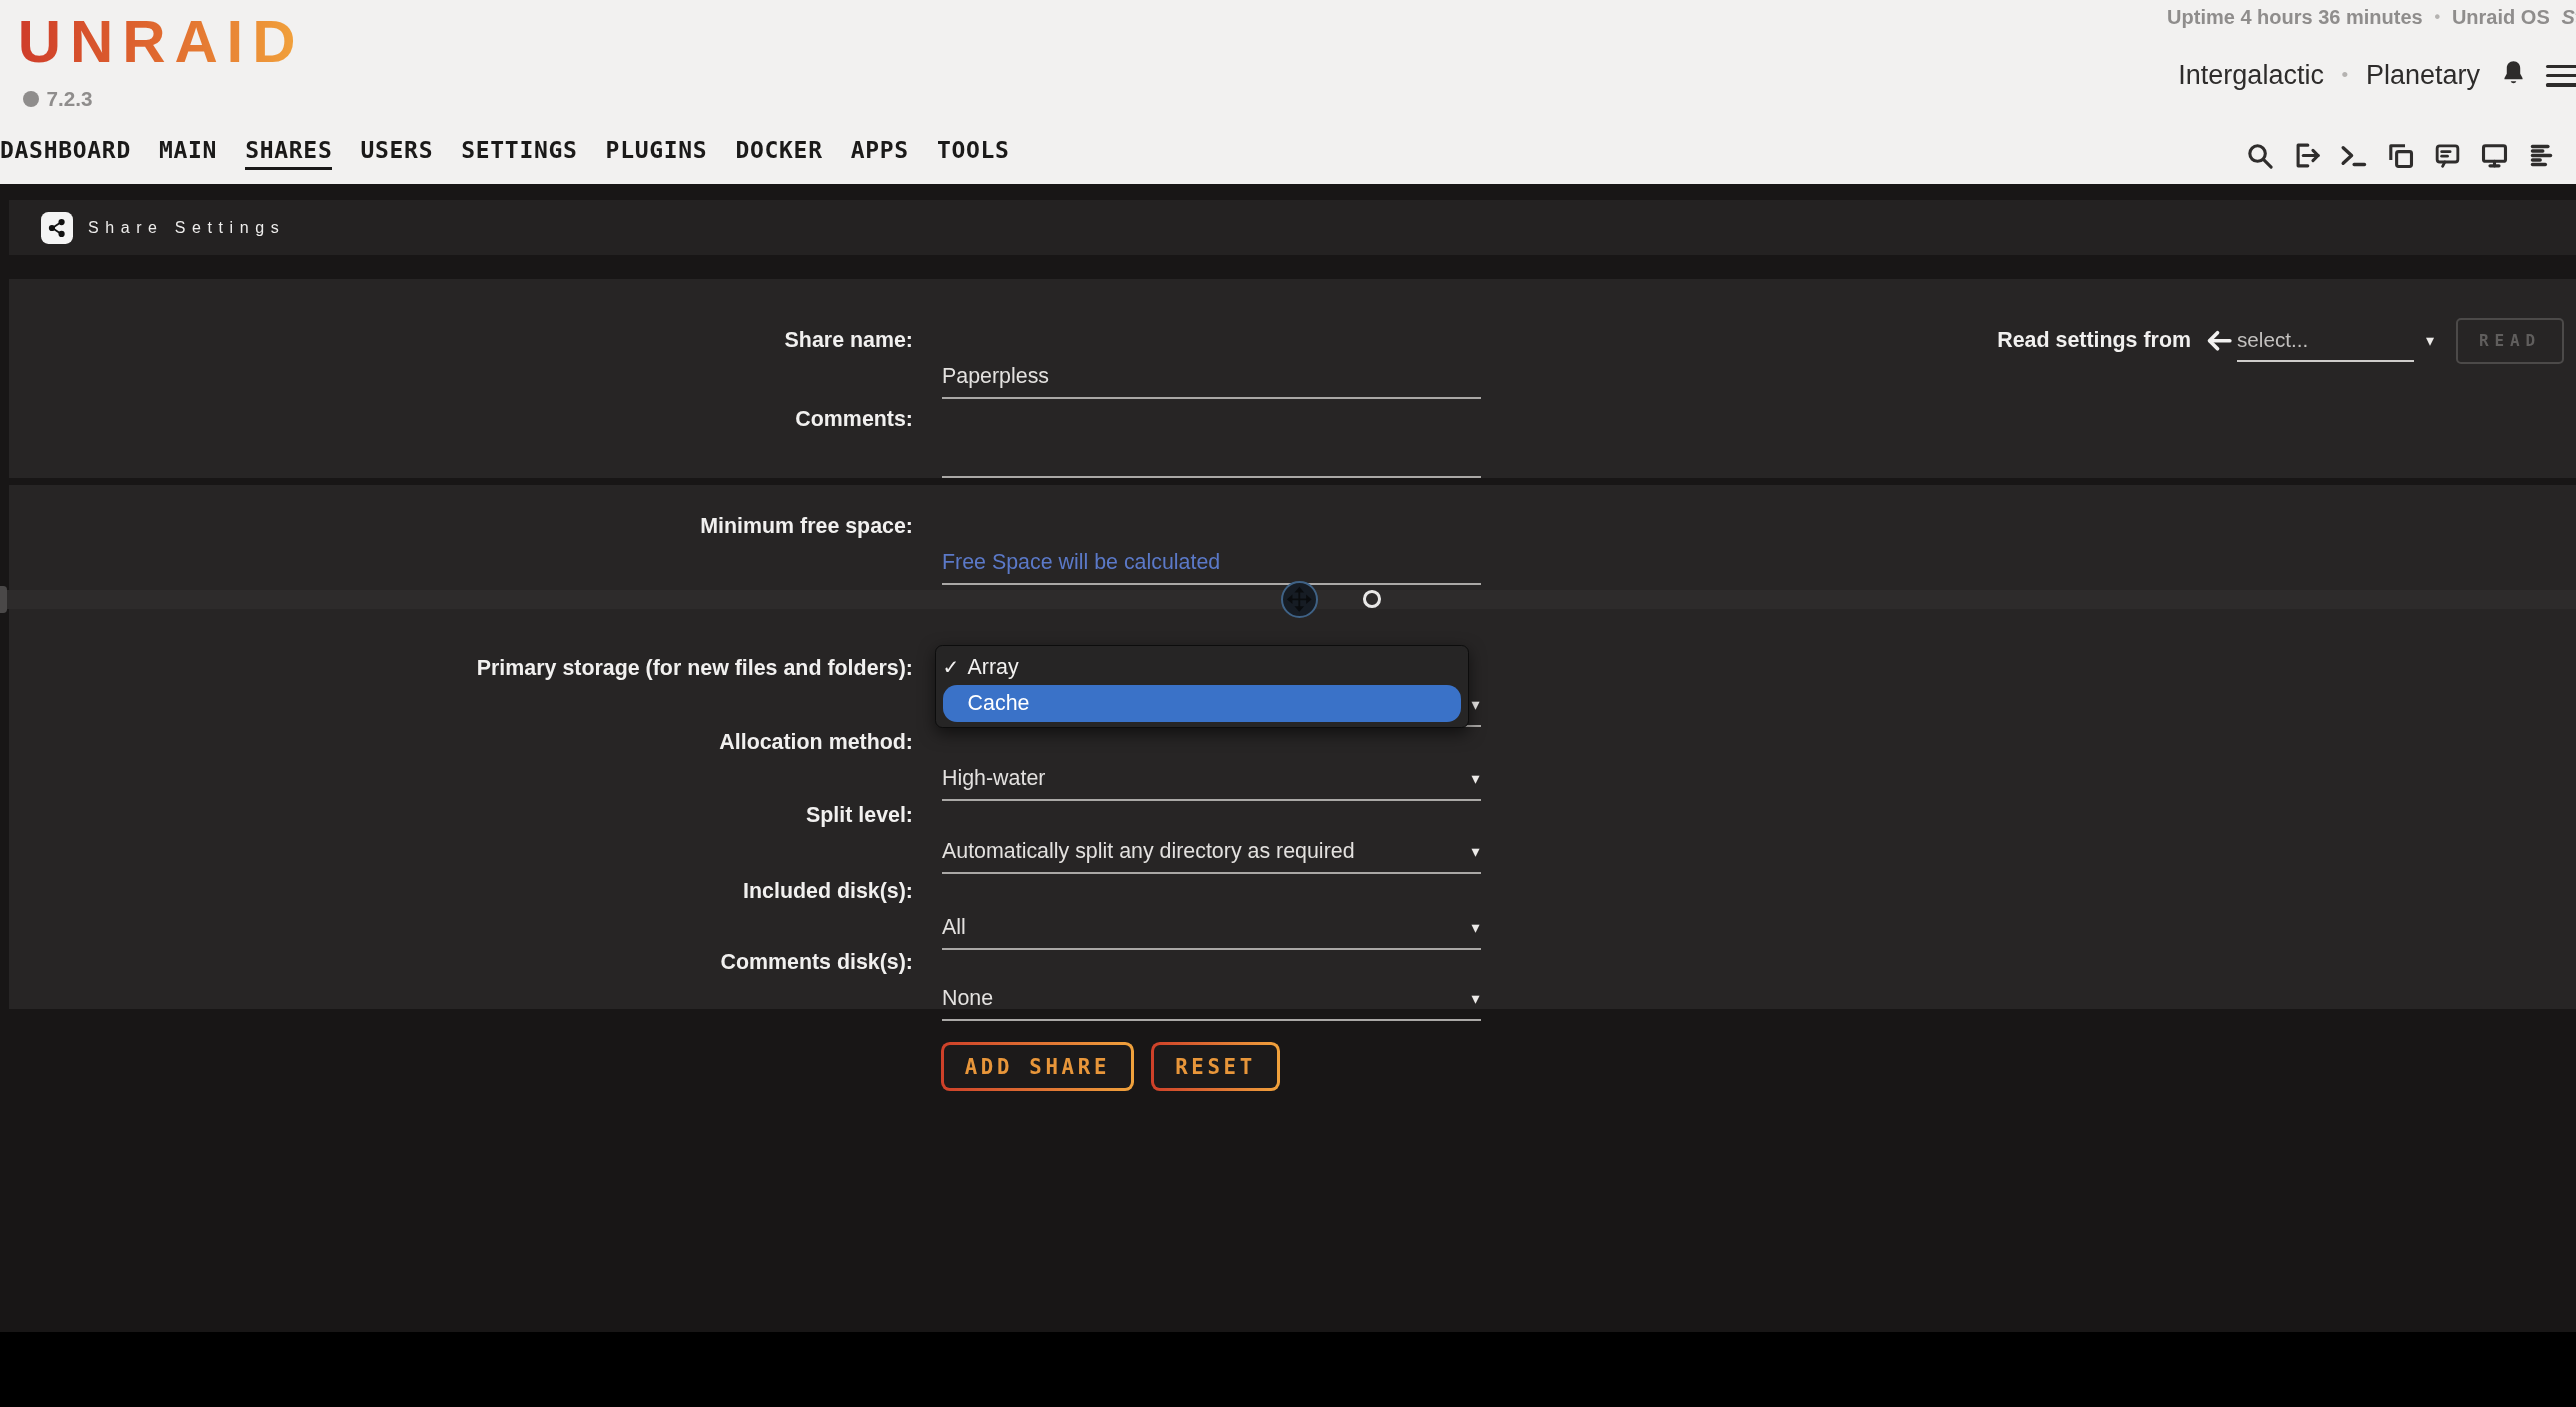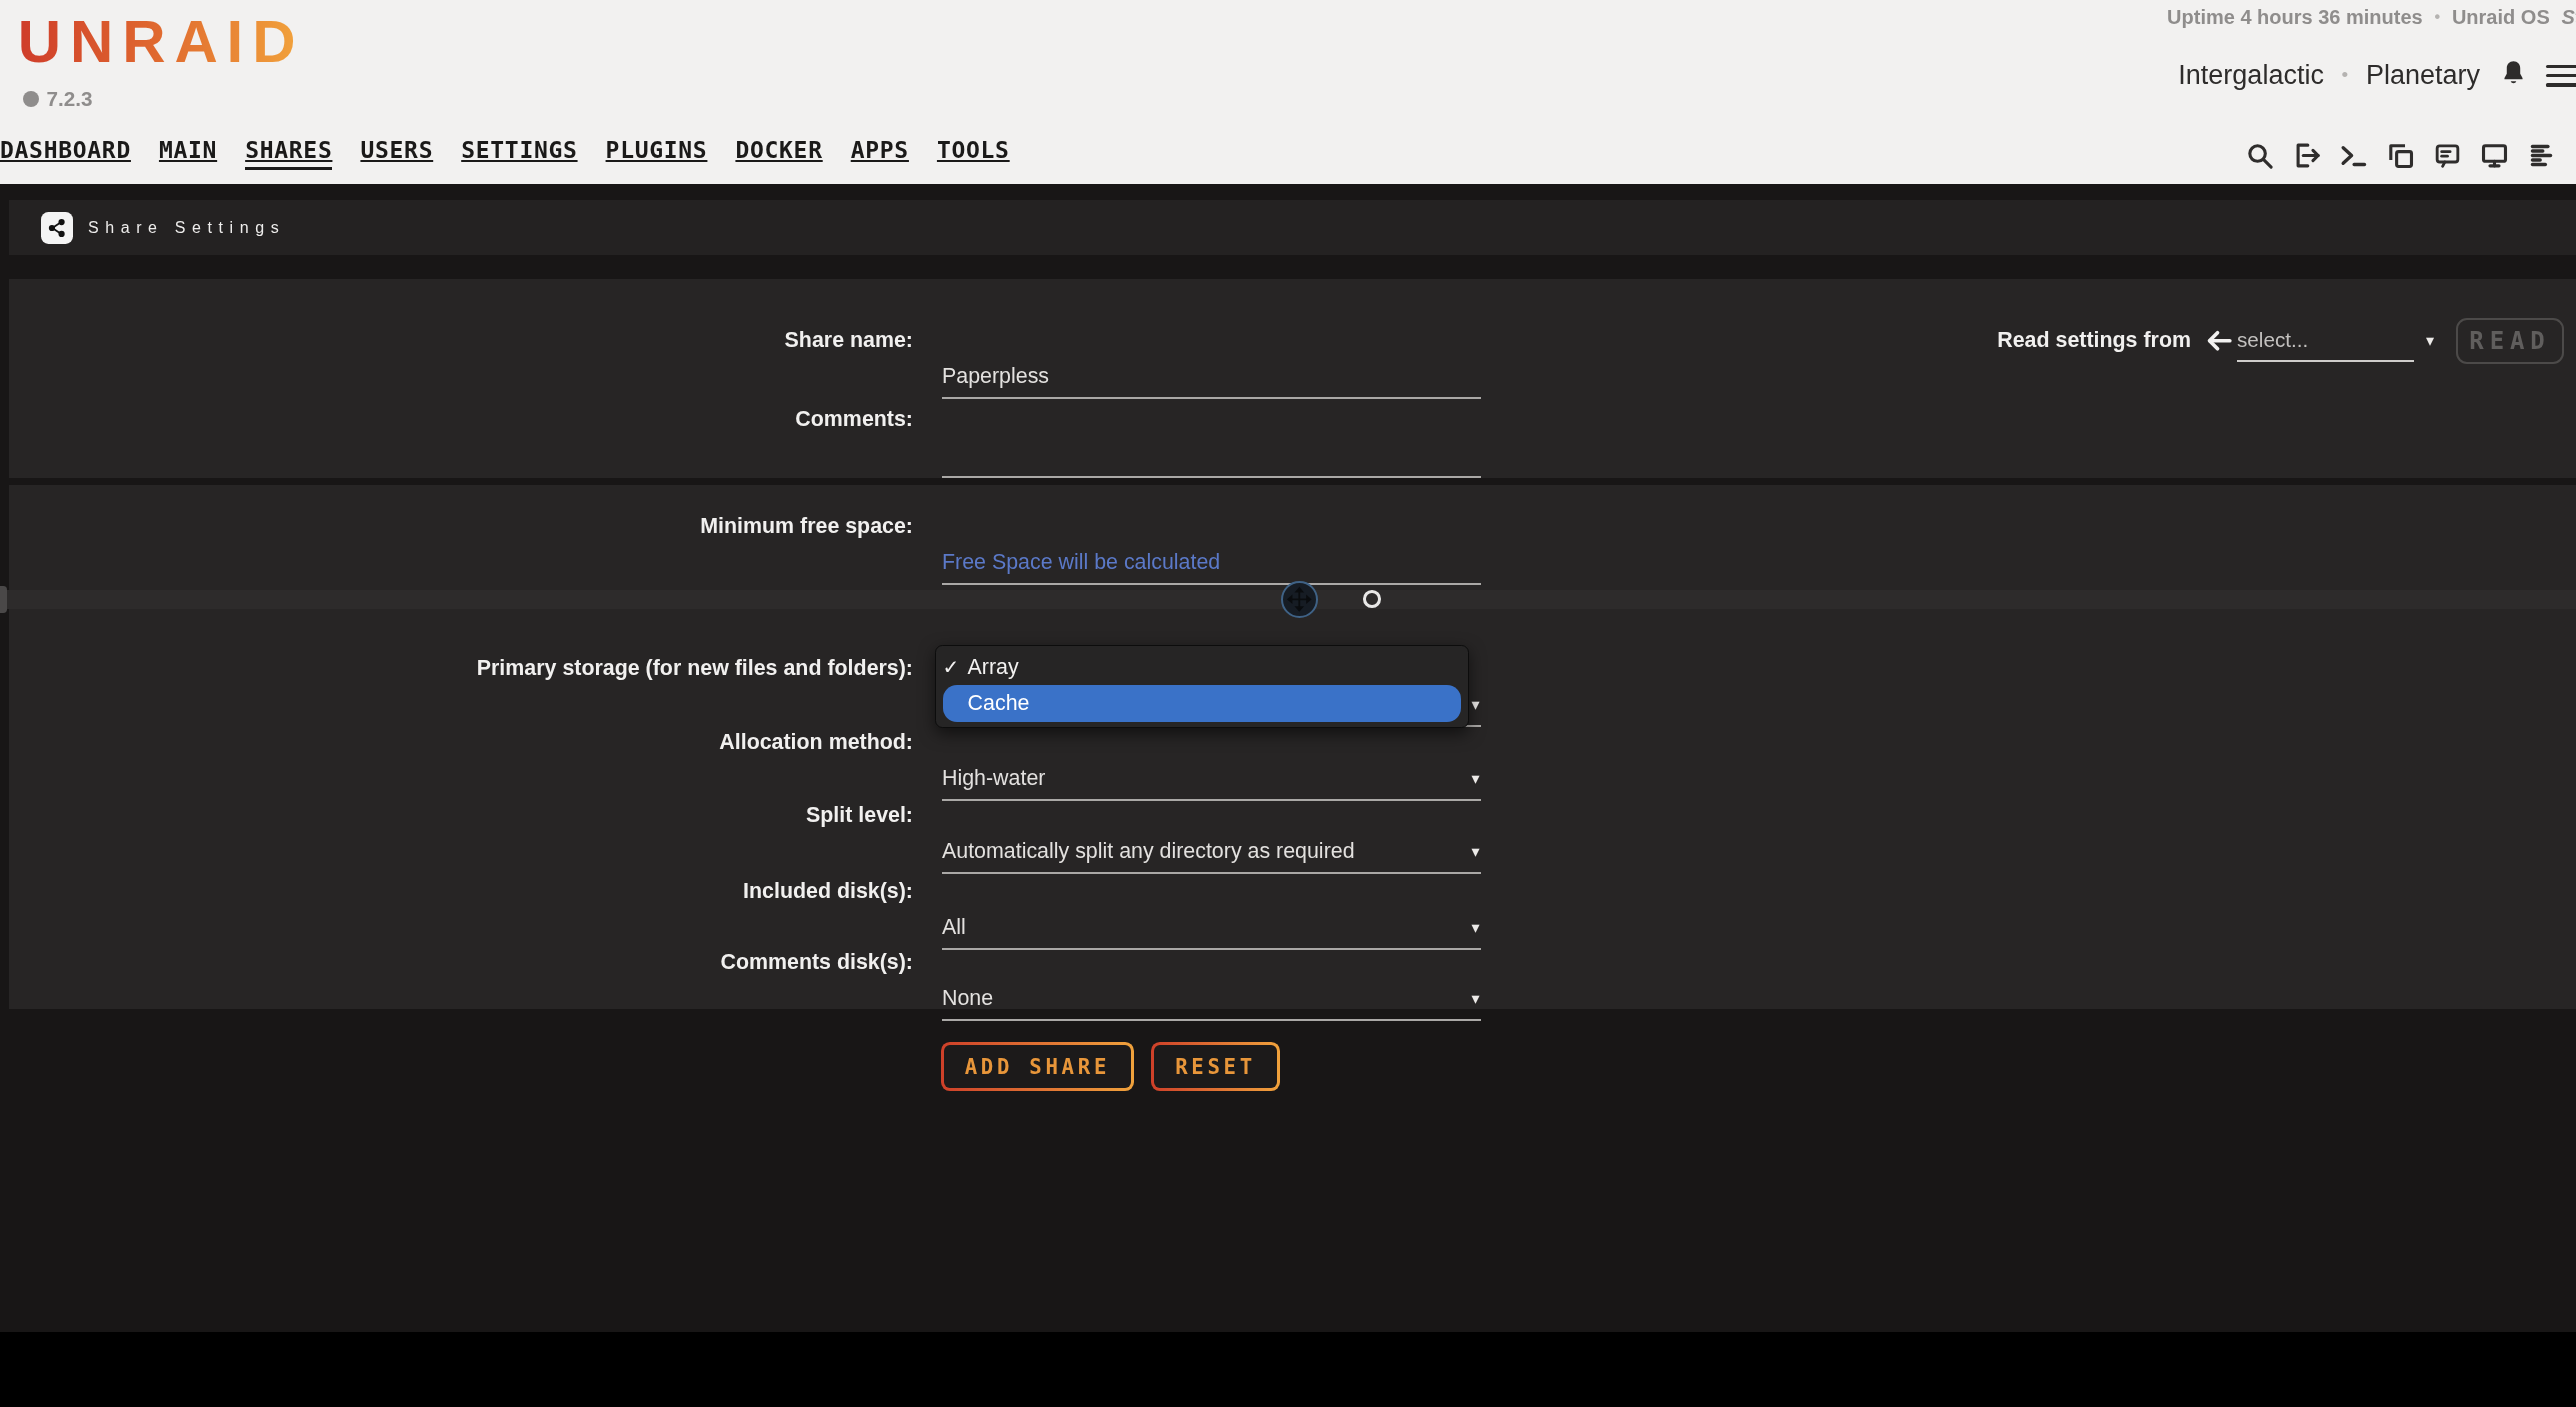--- a/index.html
+++ b/index.html
@@ -25,21 +25,21 @@
   .topline .sep { color:#b5b3b1; font-size:16px; }
   .topline .plan { font-style:italic; }
   .serverline { position:absolute; right:-4.4px; top:58px; display:flex; align-items:center; gap:17.7px; }
   .server-name, .server-desc { font-size:27px; color:#2e2c2b; }
   .serverline .sep { color:#b5b3b1; font-size:19px; }
   .hamburger { display:flex; flex-direction:column; gap:5.9px; width:34px; padding-top:1.5px; }
   .hamburger span { display:block; height:3.3px; background:#2e2c2b; border-radius:1.5px; }
   
   #nav { position:absolute; left:0px; top:137px; display:flex; gap:28px; align-items:flex-start;
          font-family:"DejaVu Sans Mono", monospace; font-weight:bold; font-size:23px; color:#1b1a19; }
-  .nav-item { padding-bottom:7.4px; letter-spacing:0.7px; cursor:pointer;text-decoration:underline; }
+  .nav-item { padding-bottom:7.4px; letter-spacing:0.7px; cursor:pointer; }
   .nav-item.active { border-bottom:3.7px solid #1b1a19; padding-bottom:3.7px; }
   #nav-icons { position:absolute; right:-11.8px; top:139px; display:flex; gap:16px; align-items:center; }
   #nav-icons svg { display:block; }
   
   #titlebar {
     position:absolute; left:8.9px; right:0; top:200px; height:55px; background:#242222;
     display:flex; align-items:center; padding-left:32px;
   }
   .title-icon { width:32px; height:32px; background:#f4f4f4; border-radius:7.4px;
     display:flex; align-items:center; justify-content:center; }
@@ -68,22 +68,22 @@
   .ctl .arrow { position:absolute; right:1.5px; color:#eceae8; font-size:16px; }
   
   .read-label { position:absolute; left:1844px; width:347px; text-align:right; line-height:43px;
     color:#f1f0ef; font-size:21.4px; font-weight:bold; }
   .read-arrow { position:absolute; left:2204px; top:6.6px; }
   .read-select { position:absolute; left:2237px; width:177px; height:43px;
     border-bottom:2.2px solid #cfcdcb; display:flex; align-items:center;
     color:#c3c1bf; font-size:20.7px; }
   .read-select-arrow { position:absolute; left:2426px; top:11.8px; color:#eceae8; font-size:16px; }
   .read-btn { position:absolute; left:2456px; top:-1.5px; width:108px; height:46px;
-    border:2.2px solid #4c4a49; border-radius:11px; color:#605e5d;
-    font-family:"DejaVu Sans Mono", monospace; font-weight:bold; font-size:24px; letter-spacing:5.9px;
+    border:2.2px solid #4c4a49; border-radius:5px; color:#605e5d;
+    font-family:"DejaVu Sans Mono", monospace; font-weight:bold; font-size:16px; letter-spacing:5.9px;
     display:flex; align-items:center; justify-content:center; background:transparent; }
   
   #popup {
     position:absolute; left:935px; top:645px; width:534px; height:83px; z-index:6;
     background:#262525; border:1.5px solid #0c0c0c; border-radius:7.4px;
     box-shadow:0 5.9px 16px rgba(0,0,0,.55); padding:3.7px 6.6px;
   }
   .opt { height:35px; display:flex; align-items:center; color:#f2f1f0; font-size:21.4px; }
   .opt .check { width:25px; font-size:20px; }
   .opt.highlight { height:37px; background:#3a72c8; border-radius:14px; color:#fff; padding-left:25px; }

